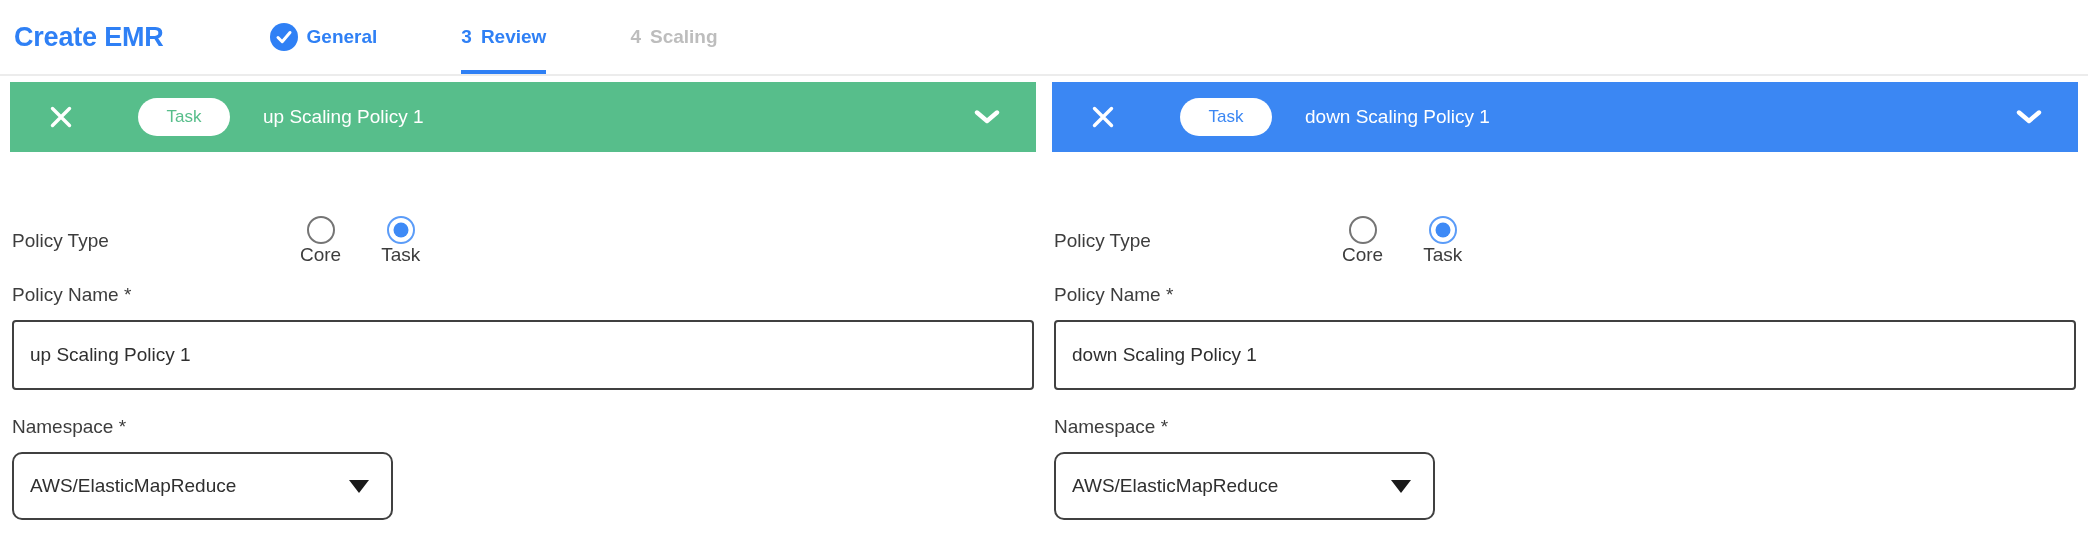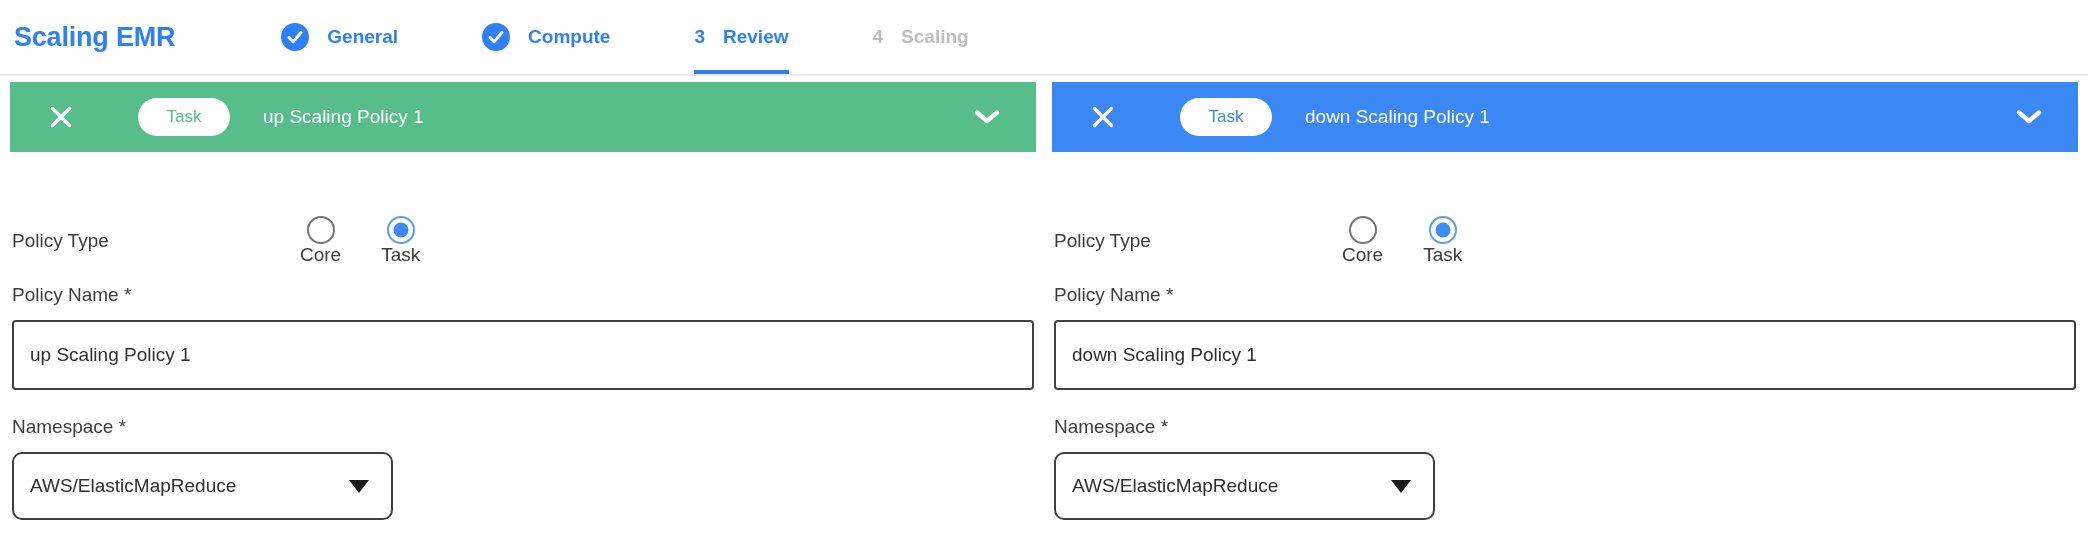--- a/index.html
+++ b/index.html
@@ -14,21 +14,21 @@
     height: 76px; display: flex; align-items: center;
     padding-left: 14px; border-bottom: 2px solid var(--divider);
   }
   .page-title {
     font-size: 27px; font-weight: 700; color: var(--primary-blue);
     margin-right: 106px; letter-spacing: -0.2px;
   }
   .steps { display: flex; height: 100%; column-gap: 84px; }
   .step {
     display: flex; align-items: center; height: 100%; cursor: pointer;
-    border-bottom: 4px solid transparent; padding-top: 4px; column-gap: 18px;
+    border-bottom: 4px solid transparent; padding-top: 4px; column-gap: 9px;
     font-size: 19px; font-weight: 600;
   }
   .step.done   { color: var(--primary-blue); }
   .step.active { color: var(--primary-blue); border-bottom-color: var(--primary-blue); }
   .step.upcoming { color: var(--step-inactive); }
   .check-icon { width: 28px; height: 28px; display: inline-flex; color: var(--primary-blue); }
 
   
   .cards {
     display: grid; grid-template-columns: 1fr 1fr; column-gap: 16px;
@@ -86,42 +86,33 @@
   }
   .caret {
     width: 0; height: 0; border-left: 10px solid transparent;
     border-right: 10px solid transparent; border-top: 13px solid #1a1a1a;
   }
 </style>
 </head>
 <body>
 
 <div class="header">
-  <div class="page-title">Scaling EMR</div>
+  <div class="page-title">Create EMR</div>
   <div class="steps">
 
     <div class="step done">
       <span class="check-icon">
         <svg viewBox="0 0 28 28" width="28" height="28">
             <circle cx="14" cy="14" r="14" fill="currentColor"></circle>
             <path d="M8 14.5l4.2 4.2L20 9.5" stroke="#fff" stroke-width="3" fill="none" stroke-linecap="round" stroke-linejoin="round"></path>
           </svg>
       </span>
       <span>General</span>
     </div>
 
-    <div class="step done">
-      <span class="check-icon">
-        <svg viewBox="0 0 28 28" width="28" height="28">
-            <circle cx="14" cy="14" r="14" fill="currentColor"></circle>
-            <path d="M8 14.5l4.2 4.2L20 9.5" stroke="#fff" stroke-width="3" fill="none" stroke-linecap="round" stroke-linejoin="round"></path>
-          </svg>
-      </span>
-      <span>Compute</span>
-    </div>
 
     <div class="step active">
       <span>3</span>
       <span>Review</span>
     </div>
 
     <div class="step upcoming">
       <span>4</span>
       <span>Scaling</span>
     </div>

